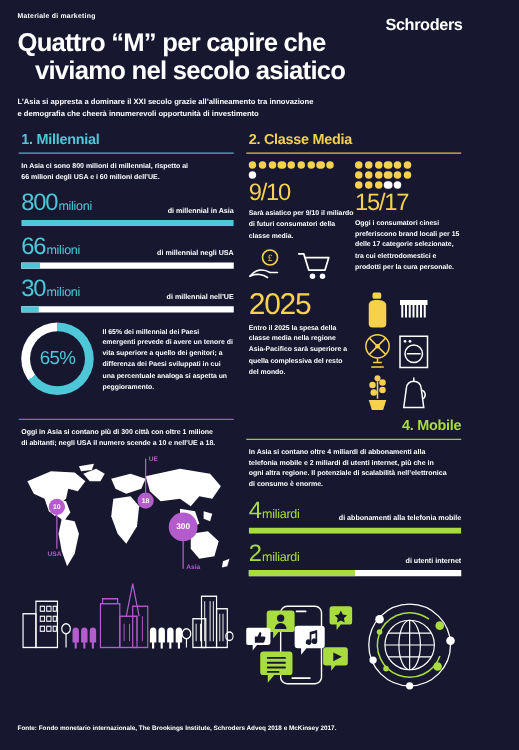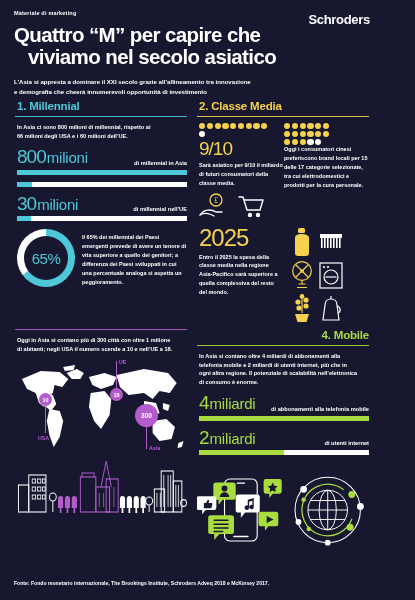--- a/index.html
+++ b/index.html
@@ -13,37 +13,37 @@
   .page{position:relative;width:384px;height:600px;background:#171830;}
 
   
   .header{padding:10px 14px 0 14px;position:relative;}
   .eyebrow{font-size:5.5px;font-weight:bold;letter-spacing:.2px;color:#ffffff;}
   .brand{position:absolute;right:14px;top:12px;font-size:13px;font-weight:bold;letter-spacing:-.3px;color:#ffffff;}
   .title{font-size:20.5px;line-height:1.08;font-weight:bold;letter-spacing:-.6px;margin-top:8px;color:#ffffff;}
   .subtitle{font-size:6.1px;line-height:1.55;font-weight:bold;margin-top:9px;color:#ffffff;max-width:320px;}
 
   
-  .grid{display:flex;flex-wrap:wrap;padding:0 10px;margin-top:4px;}
+  .grid{display:flex;flex-wrap:wrap;padding:0 10px;margin-top:10px;}
   .quad{width:50%;box-sizing:border-box;padding:0 5px;}
   .sec-title{font-size:11.5px;font-weight:bold;letter-spacing:-.2px;margin:0 0 4px 2px;}
   .rule{height:1px;width:100%;opacity:.9;margin-bottom:6px;}
   .lede{font-size:5.6px;line-height:1.6;font-weight:bold;color:#ffffff;margin:0 0 6px 2px;}
 
   
   .c-teal{color:#4ec8d8;} .bg-teal{background:#4ec8d8;}
   .c-yellow{color:#f5d14e;} .bg-yellow{background:#f5d14e;}
   .c-purple{color:#b45ccd;} .bg-purple{background:#b45ccd;}
   .c-green{color:#a9dc3f;text-align:right;} .bg-green{background:#a9dc3f;}
 
   
   .statblock{margin:0 0 7px 2px;}
   .statrow{display:flex;align-items:flex-end;justify-content:space-between;}
   .bignum{font-size:19px;line-height:1;font-weight:300;letter-spacing:-1px;}
-  .bigunit{font-size:15px;font-weight:300;letter-spacing:-.2px;margin-left:1px;}
+  .bigunit{font-size:10px;font-weight:300;letter-spacing:-.2px;margin-left:1px;}
   .statlabel{font-size:5.7px;font-weight:bold;padding-bottom:1.5px;text-align:right;}
   .track{height:5px;width:100%;background:#ffffff;margin-top:2.5px;position:relative;overflow:hidden;}
   .fill{height:100%;}
 
   
   .donutwrap{display:flex;align-items:flex-start;margin:8px 0 0 2px;}
   .donut{width:58px;height:58px;border-radius:50%;position:relative;flex:0 0 auto;
          background:conic-gradient(#4ec8d8 0 65%, #ffffff 65% 100%);}
   .donut:after{content:"";position:absolute;inset:7px;border-radius:50%;background:#171830;}
   .donutlabel{position:absolute;inset:0;display:flex;align-items:center;justify-content:center;
@@ -113,20 +113,26 @@
             <span class="bignum">800</span><span class="bigunit">milioni</span>
           </div>
           <div class="statlabel">di millennial in Asia</div>
         </div>
         <div class="track">
             <div class="fill bg-teal" style="width:100%"></div>
           </div>
       </div>
 
       <div class="statblock">
+        <div class="statrow">
+          <div class="c-teal">
+            <span class="bignum">66</span><span class="bigunit">milioni</span>
+          </div>
+          <div class="statlabel">di millennial negli USA</div>
+        </div>
         <div class="track">
             <div class="fill bg-teal" style="width:9%"></div>
           </div>
       </div>
 
       <div class="statblock">
         <div class="statrow">
           <div class="c-teal">
             <span class="bignum">30</span><span class="bigunit">milioni</span>
           </div>
@@ -194,20 +200,21 @@
               <span class="dot"></span>
               <span class="dot"></span>
               <span class="dot"></span>
               <span class="dot"></span>
             <span class="dot"></span>
               <span class="dot"></span>
               <span class="dot"></span>
               <span class="dot off"></span>
               <span class="dot off"></span>
           </div>
+          <div class="fracnum c-yellow">15/17</div>
           <div class="smalltext">Oggi i consumatori cinesi preferiscono brand locali per 15 delle 17 categorie selezionate, tra cui elettrodomestici e prodotti per la cura personale.</div>
         </div>
       </div>
 
       <div style="display:flex;gap:6px;margin:4px 0 0 2px;">
         <div style="flex:0 0 84px">
           <div class="fracnum c-yellow" style="font-size:24px">2025</div>
           <div class="smalltext">Entro il 2025 la spesa della classe media nella regione Asia-Pacifico sarà superiore a quella complessiva del resto del mondo.</div>
         </div>
         <div class="iconsgrid">

